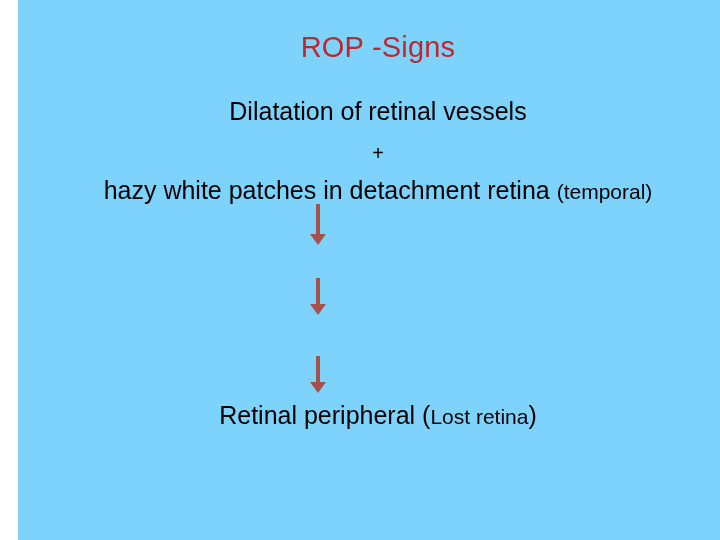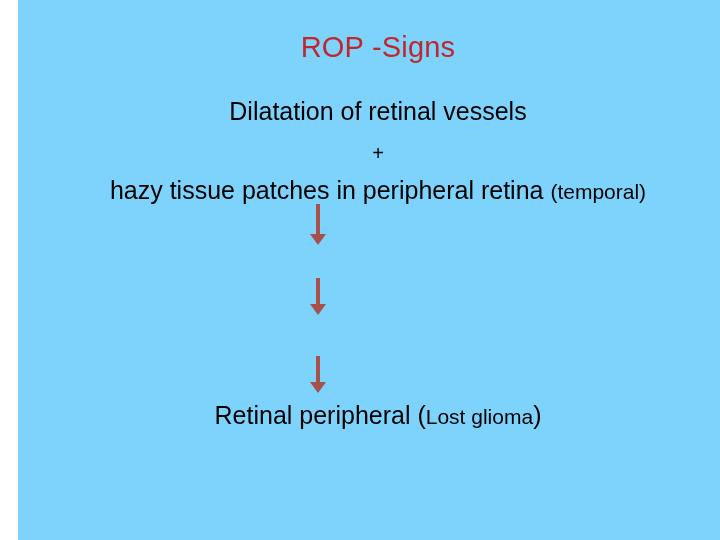--- a/index.html
+++ b/index.html
@@ -103,37 +103,37 @@
 
 <div class="slide">
 
   <div class="title">ROP -Signs</div>
 
   <div class="line line-main l1">Dilatation of retinal vessels</div>
 
   <div class="line line-plus l2">+</div>
 
   <div class="line line-main l3">
-    <span>hazy tissue patches in peripheral retina</span><span>&nbsp;</span><span class="small">(temporal)</span>
+    <span>hazy white patches in detachment retina</span><span>&nbsp;</span><span class="small">(temporal)</span>
   </div>
 
   <div class="arrow a1">
     <div class="shaft"></div>
     <div class="head"></div>
   </div>
 
 
   <div class="arrow a2">
     <div class="shaft"></div>
     <div class="head"></div>
   </div>
 
 
   <div class="arrow a3">
     <div class="shaft"></div>
     <div class="head"></div>
   </div>
 
   <div class="line line-main l6">
-    <span>Retinal peripheral (</span><span class="small">Lost glioma</span><span>)</span>
+    <span>Retinal peripheral (</span><span class="small">Lost retina</span><span>)</span>
   </div>
 
 </div>
 
 </body></html>

